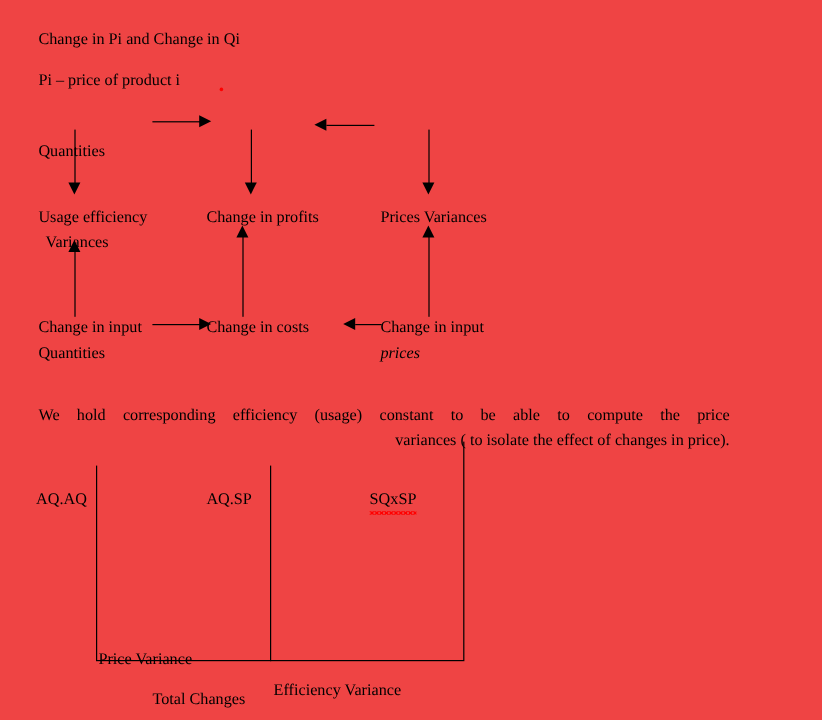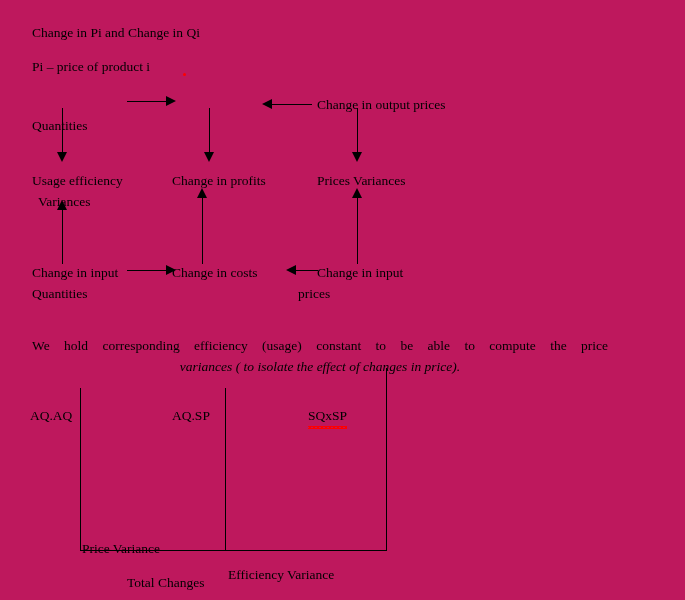--- a/index.html
+++ b/index.html
@@ -5,43 +5,42 @@
 <style>
   html, body {
     margin: 0;
     padding: 0;
     background: #ffffff;
   }
   #page {
     position: relative;
     width: 685px;
     height: 600px;
-    background: #be185d;
+    background: #ef4444;
     font-family: "Liberation Serif", "DejaVu Serif", serif;
     color: #000000;
     overflow: hidden;
   }
   .txt {
     position: absolute;
     font-size: 13.5px;
     line-height: 21px;
     white-space: pre;
     color: #000;
   }
   .para {
     position: absolute;
     font-size: 13.5px;
     line-height: 21px;
     text-align: justify;
     text-justify: inter-word;
     color: #000;
   }
   .para .lastline {
-    text-align: center;
-    font-style: italic;
+    text-align: right;
   }
   
   .vline {
     position: absolute;
     width: 1px;
     background: #000;
   }
   .hline {
     position: absolute;
     height: 1px;
@@ -114,21 +113,20 @@
 <div id="page">
 
   <div class="txt" style="left:32px; top:22px;">Change in Pi and Change in Qi</div>
 
   <div class="txt" style="left:32px; top:56px;">Pi – price of product i</div>
   <span class="squiggle-dot" style="left:183px; top:73px;"></span>
 
   <div class="txt" style="left:32px; top:115px;">Quantities</div>
 
 
-  <div class="txt" style="left:317px; top:94px;">Change in output prices</div>
 
   <div class="arrow-shaft-h" style="left:127px; top:101px; width:42px;"></div>
   <div class="head head-right" style="left:166px; top:96px;"></div>
 
   <div class="arrow-shaft-h" style="left:272px; top:104px; width:40px;"></div>
   <div class="head head-left" style="left:262px; top:99px;"></div>
 
   <div class="txt" style="left:32px; top:170px;">Usage efficiency</div>
   <div class="txt" style="left:38px; top:191px;">Variances</div>
 
@@ -144,21 +142,21 @@
 
   <div class="arrow-shaft-v" style="left:357px; top:108px; height:48px;"></div>
   <div class="head head-down" style="left:352px; top:152px;"></div>
 
   <div class="txt" style="left:32px; top:262px;">Change in input</div>
   <div class="txt" style="left:32px; top:283px;">Quantities</div>
 
   <div class="txt" style="left:172px; top:262px;">Change in costs</div>
 
   <div class="txt" style="left:317px; top:262px;">Change in input</div>
-  <div class="txt" style="left:298px; top:283px;">prices</div>
+  <div class="txt" style="left:317px; top:283px;font-style:italic;">prices</div>
 
   <div class="arrow-shaft-v" style="left:62px; top:208px; height:56px;"></div>
   <div class="head head-up" style="left:57px; top:200px;"></div>
 
   <div class="arrow-shaft-v" style="left:202px; top:196px; height:68px;"></div>
   <div class="head head-up" style="left:197px; top:188px;"></div>
 
   <div class="arrow-shaft-v" style="left:357px; top:196px; height:68px;"></div>
   <div class="head head-up" style="left:352px; top:188px;"></div>
 

